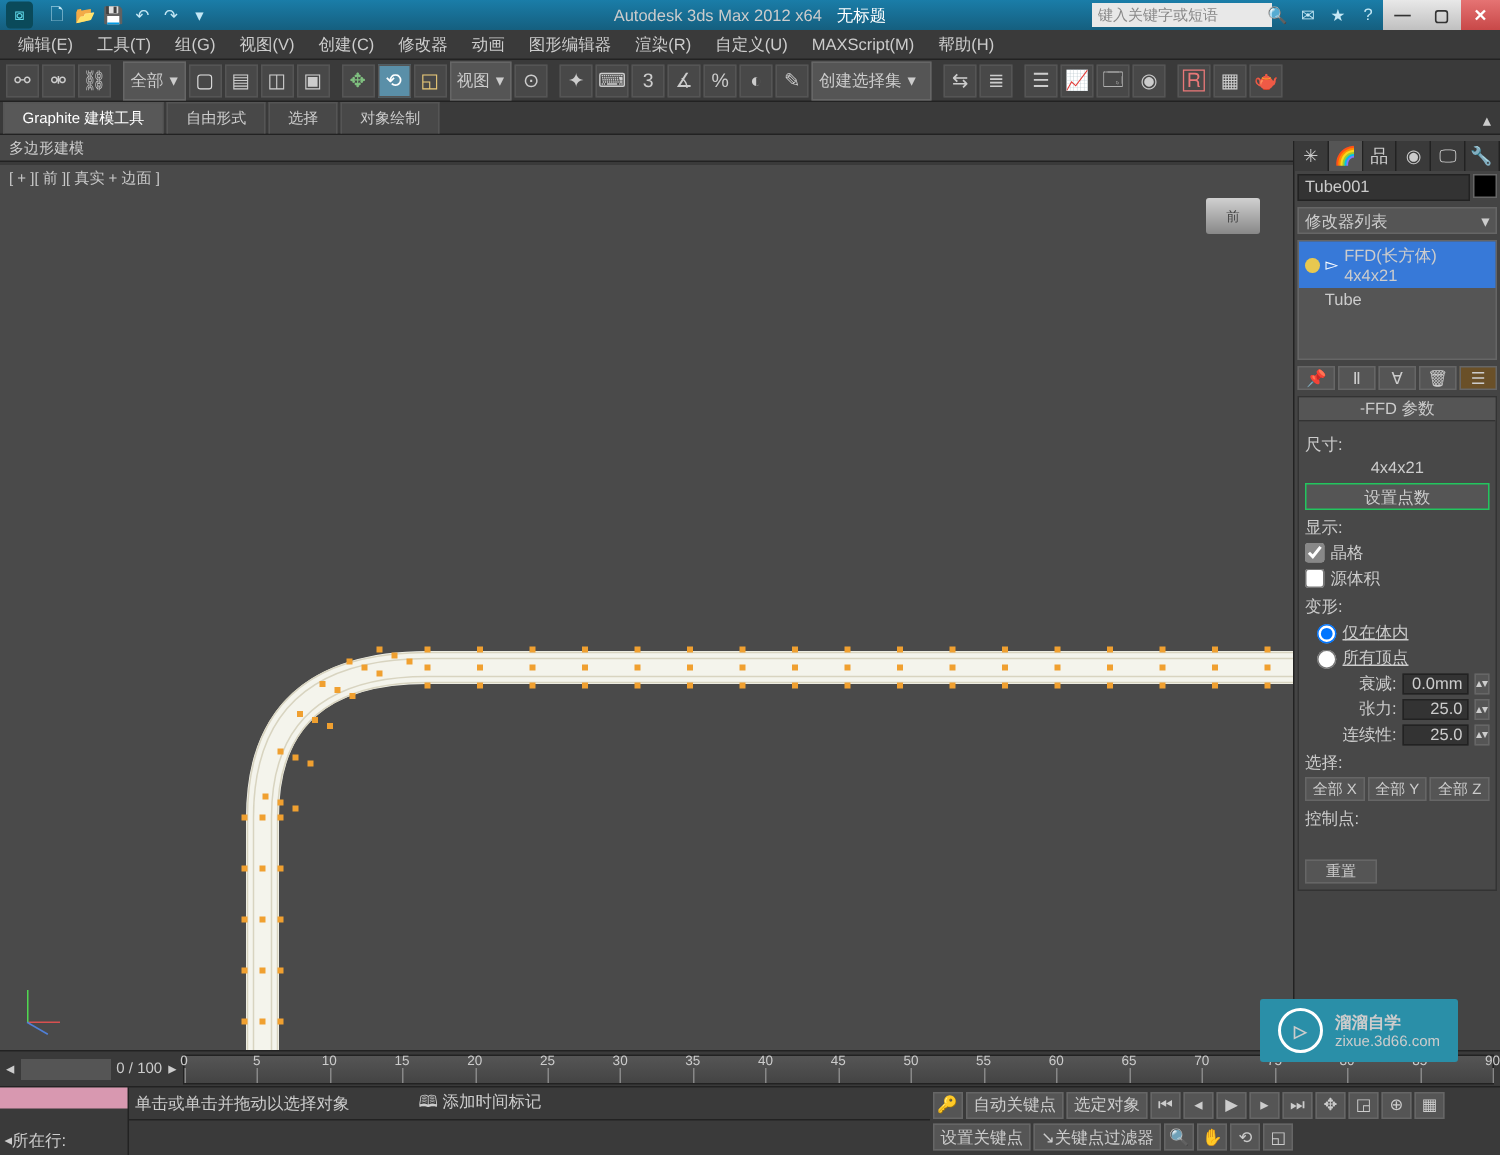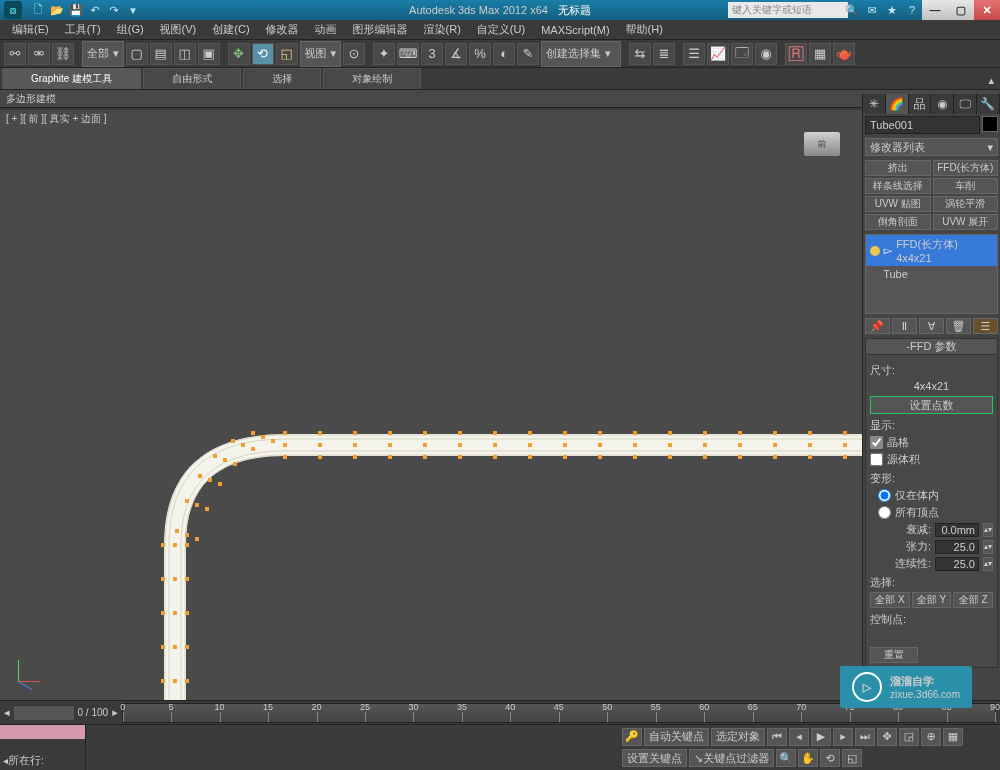--- a/index.html
+++ b/index.html
@@ -30,21 +30,21 @@
 .toolbar .tb-sel { height:20px; background:#555; border:1px solid #666; padding:12px 4px; display:flex; align-items:center; gap:4px; }
 .toolbar .tb-sep { width:4px; }
 .tb-btn.arrow { color:#ddd; }
 .tb-btn.move { color:#7fbf7f; }
 .tb-btn.rotate { background:#5a8fa8; color:#fff; }
 .tb-btn.scale { color:#e8c878; }
 .tb-btn.red { color:#e87878; }
 
 
 .ribbon { height:22px; background:#3a3a3a; display:flex; align-items:end; border-bottom:1px solid #222; }
-.ribbon .rtab { padding:3px 28px; background:#484848; border:1px solid #555; border-bottom:none; margin-left:2px; font-size:10px; }
+.ribbon .rtab { padding:3px 12px; background:#484848; border:1px solid #555; border-bottom:none; margin-left:2px; font-size:10px; }
 .ribbon .rtab.active { background:#585858; color:#fff; }
 .ribbon .rx { margin-left:auto; padding:2px 6px; }
 
 
 .subribbon { height:18px; background:#484848; padding:2px 6px; font-size:10px; border-bottom:1px solid #222; }
 
 
 .workspace { position:absolute; top:110px; left:0; right:138px; bottom:70px; background:#4a4a4a; }
 .vp-label { position:absolute; top:2px; left:6px; color:#c8c8c8; font-size:10px; }
 .viewcube { position:absolute; top:22px; right:22px; width:36px; height:24px; background:linear-gradient(#d0d0d0,#888); border-radius:2px; display:flex; align-items:center; justify-content:center; font-size:9px; color:#444; }
@@ -81,21 +81,21 @@
 .mini-btns div.last { background:#6a5028; }
 
 .rollout { border:1px solid #333; margin:2px; background:#484848; }
 .rollout .rh { background:#555; height:16px; display:flex; align-items:center; justify-content:center; font-size:10px; border-bottom:1px solid #333; }
 .rollout .rb { padding:4px; font-size:10px; }
 .rollout .rb .lbl { margin:4px 0 2px; }
 .rollout .rb .val { text-align:center; }
 .rollout .rb button { width:100%; height:18px; background:#555; border:1px solid #22c55e; color:#ccc; margin-top:4px; }
 .rollout .rb .chk { display:flex; align-items:center; gap:4px; margin:2px 0; }
 .rollout .rb .chk input { accent-color:#888; }
-.rollout .rb .rad { display:flex; align-items:center; gap:4px; margin:2px 0 2px 8px; }
+.rollout .rb .rad { display:flex; align-items:flex-end; gap:4px; margin:2px 0 2px 8px;text-decoration:underline; }
 .rollout .rb .spin { display:flex; align-items:center; gap:4px; margin:2px 0; justify-content:flex-end; }
 .rollout .rb .spin .sv { width:44px; height:14px; background:#333; border:1px solid #222; padding:0 3px; text-align:right; }
 .rollout .rb .spin .sb { width:10px; height:14px; background:#555; border:1px solid #666; font-size:8px; display:flex; align-items:center; justify-content:center; }
 .sel3 { display:flex; gap:2px; margin-top:2px; }
 .sel3 div { flex:1; height:16px; background:#555; border:1px solid #666; display:flex; align-items:center; justify-content:center; font-size:10px; }
 .cp-row { display:flex; justify-content:flex-start; gap:2px; margin-top:20px; }
 .cp-row div { width:48px; height:16px; background:#555; border:1px solid #666; display:flex; align-items:center; justify-content:center; font-size:10px; }
 
 
 .timeline { position:absolute; left:0; right:0; bottom:46px; height:24px; background:#3a3a3a; border-top:1px solid #222; display:flex; align-items:center; padding:0 4px; gap:4px; }
@@ -334,30 +334,20 @@
     <div>品</div>
     <div>◉</div>
     <div>🖵</div>
     <div>🔧</div>
   </div>
   <div class="name-row">
     <div class="name-field" style="flex:1">Tube001</div>
     <div class="color-sw"></div>
   </div>
   <div class="dd">修改器列表</div>
-  <div class="btn-grid">
-    <div>挤出</div>
-    <div>FFD(长方体)</div>
-    <div>样条线选择</div>
-    <div>车削</div>
-    <div>UVW 贴图</div>
-    <div>涡轮平滑</div>
-    <div>倒角剖面</div>
-    <div>UVW 展开</div>
-  </div>
   <div class="stack">
     <div class="row active"><span class="bulb"></span>▻ <span>FFD(长方体) 4x4x21</span></div>
     <div class="row">&nbsp;&nbsp;&nbsp;<span>Tube</span></div>
   </div>
   <div class="mini-btns">
     <div>📌</div>
     <div>Ⅱ</div>
     <div>∀</div>
     <div>🗑</div>
     <div class="last">☰</div>
@@ -468,20 +458,24 @@
     </div>
 </div>
 
 <div class="status">
   <div class="tracks">
     <div class="tr pink"></div>
     <div class="tr"></div>
     <div class="tr">◂ <span>所在行:</span></div>
   </div>
   <div class="mid">
+    <div class="line">
+      <span>单击或单击并拖动以选择对象</span>
+      <span style="margin-left:40px">🕮 <span>添加时间标记</span></span>
+    </div>
   </div>
   <div class="right">
     <div class="pb">🔑</div>
     <div class="sb">自动关键点</div>
     <div class="sb">选定对象</div>
     <div class="pb">⏮</div>
     <div class="pb">◂</div>
     <div class="pb">▶</div>
     <div class="pb">▸</div>
     <div class="pb">⏭</div>

